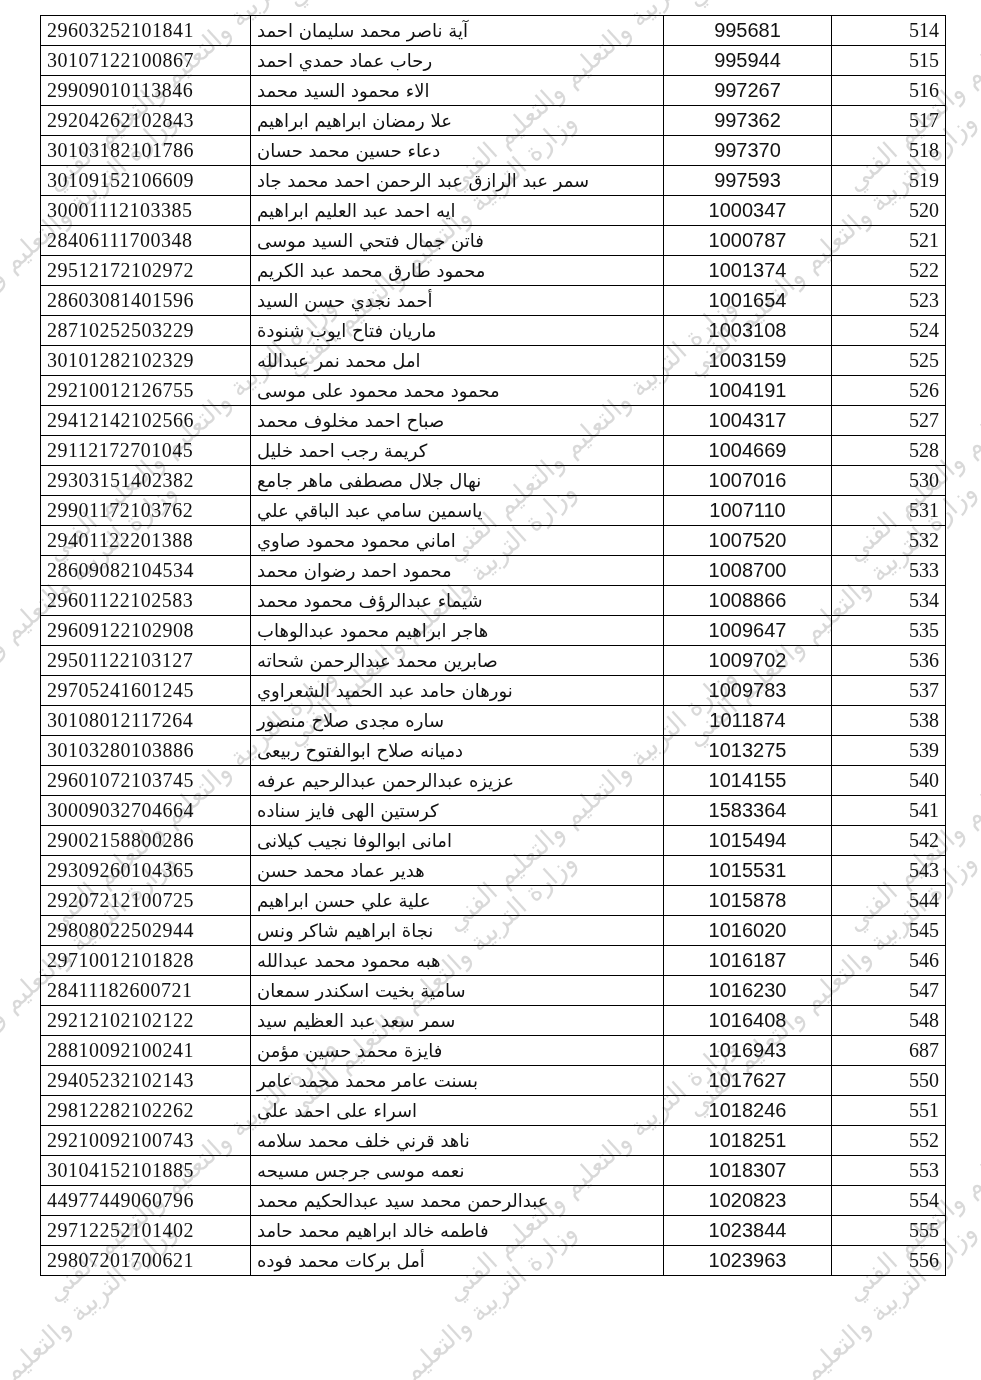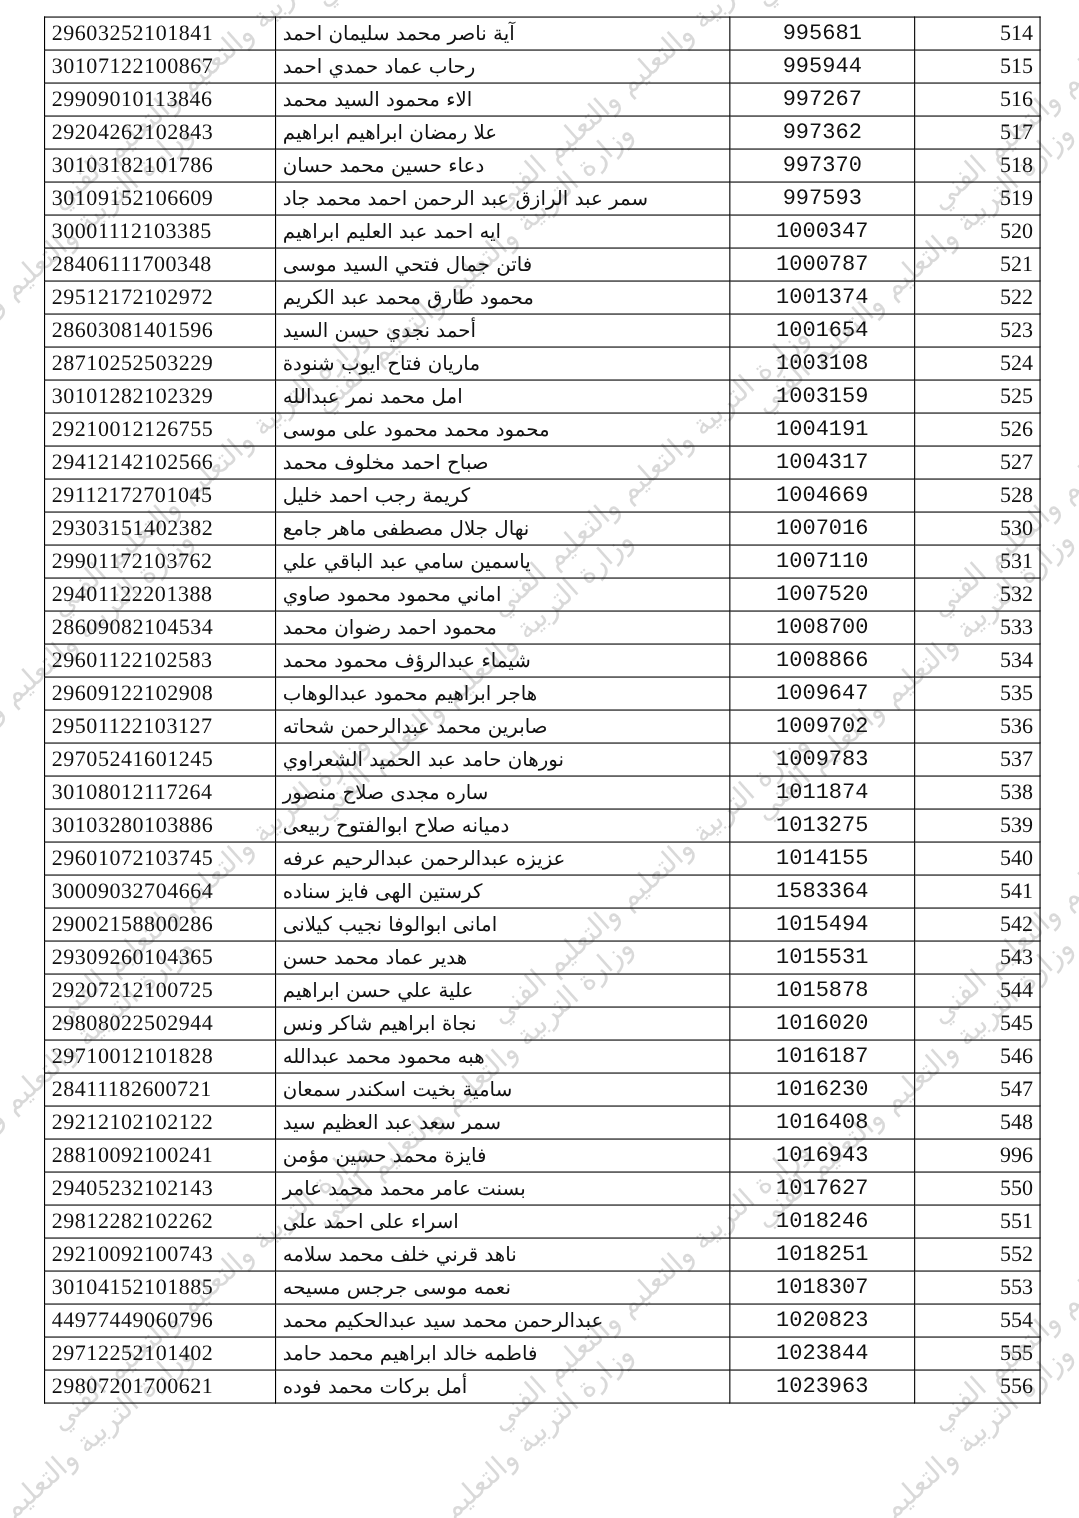--- a/index.html
+++ b/index.html
@@ -67,21 +67,21 @@
     text-align: left;
     direction: rtl;
     padding-right: 8px;
     font-size: 18px;
     font-family: "DejaVu Sans", sans-serif;
   }
   td.col-seat {
     text-align: center;
     direction: ltr;
     font-size: 20px;
-    font-family: Liberation Mono, monospace;
+    font-family: Liberation Sans, sans-serif;
   }
   td.col-serial {
     text-align: right;
     direction: ltr;
     font-size: 20px;
     font-family: "Liberation Serif", serif;
   }
 </style>
 </head>
 <body>
@@ -362,21 +362,21 @@
       <td class="col-nid">29212102102122</td>
       <td class="col-name">سمر سعد عبد العظيم سيد</td>
       <td class="col-seat">1016408</td>
       <td class="col-serial">548</td>
     </tr>
 
     <tr>
       <td class="col-nid">28810092100241</td>
       <td class="col-name">فايزة محمد حسين مؤمن</td>
       <td class="col-seat">1016943</td>
-      <td class="col-serial">996</td>
+      <td class="col-serial">687</td>
     </tr>
 
     <tr>
       <td class="col-nid">29405232102143</td>
       <td class="col-name">بسنت عامر محمد محمد عامر</td>
       <td class="col-seat">1017627</td>
       <td class="col-serial">550</td>
     </tr>
 
     <tr>

